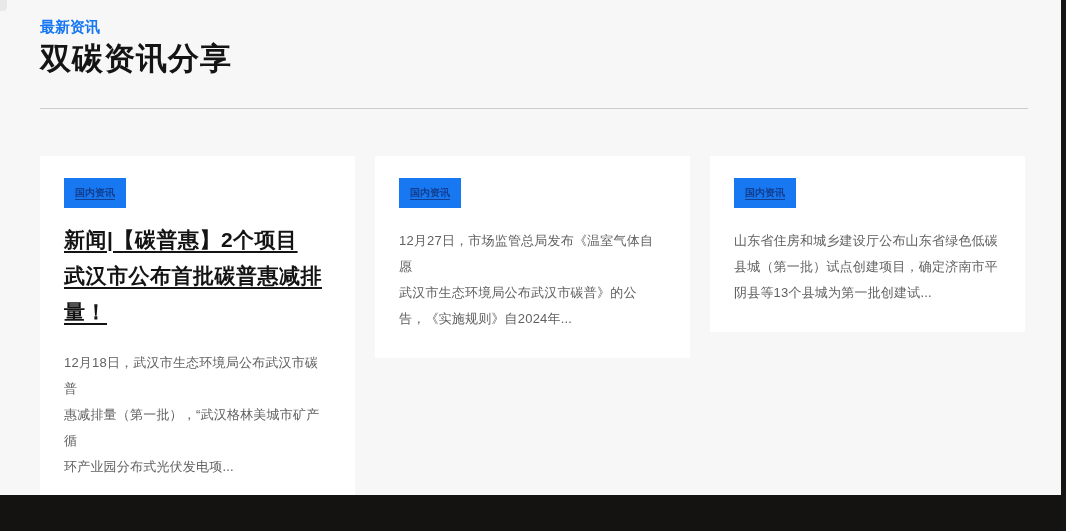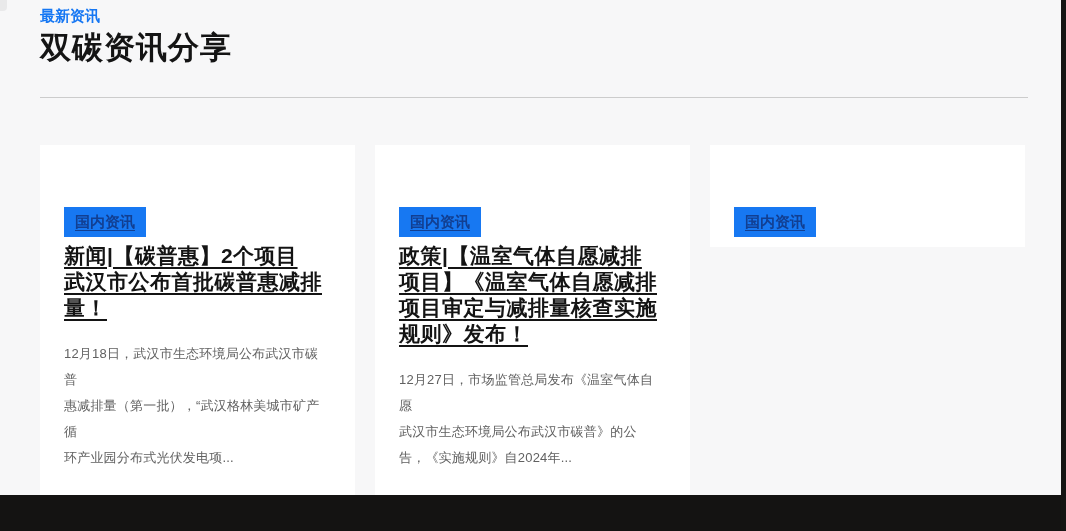--- a/index.html
+++ b/index.html
@@ -16,21 +16,21 @@
   }
   .corner-nub {
     position: absolute;
     top: 0; left: 0;
     width: 7px; height: 11px;
     background: #e9e9ea;
     border-radius: 0 0 4px 0;
   }
   .content {
     margin: 0 36px 0 40px;
-    padding-top: 7px;
+    padding-top: 18px;
   }
   .eyebrow {
     color: var(--accent_blue, #1677f3);
     font-size: 15px;
     font-weight: 700;
     line-height: 17px;
   }
   .page-title {
     margin: 4px 0 12px;
     color: var(--title_text, #141414);
@@ -54,36 +54,35 @@
   .card {
     width: 315px;
     box-sizing: border-box;
     background: var(--card_bg, #ffffff);
     padding: 22px 24px 10px;
   }
   .badge {
     display: inline-block;
     background: var(--badge_bg, #1778f2);
     color: var(--badge_text, #123f91);
-    font-size: 15px;
+    font-size: 10px;
     font-weight: 700;
     line-height: 18px;
     padding: 6px 11px;
     text-decoration: underline;
     text-underline-offset: 3px;
     cursor: pointer;
-    margin-top: 40px;
   }
   .card-title {
     display: block;
-    margin-top: 6px;
+    margin-top: 14px;
     color: var(--title_text, #121212);
     font-size: 21px;
     font-weight: 700;
-    line-height: 26px;
+    line-height: 36px;
     letter-spacing: 0.5px;
     text-decoration: underline;
     text-decoration-thickness: 2px;
     text-underline-offset: 4px;
     white-space: pre-line;
     cursor: pointer;
   }
   .excerpt {
     margin: 20px 0 16px;
     color: var(--body_text, #616161);
@@ -125,30 +124,29 @@
       <a class="card-title">新闻|【碳普惠】2个项目
 武汉市公布首批碳普惠减排
 量！</a>
       <p class="excerpt">12月18日，武汉市生态环境局公布武汉市碳普
 惠减排量（第一批），“武汉格林美城市矿产循
 环产业园分布式光伏发电项...</p>
     </article>
 
     <article class="card">
       <a class="badge">国内资讯</a>
-      <a class="card-title">政策|【温室气体自愿减排
-项目】《温室气体自愿减排
-项目审定与减排量核查实施
-规则》发布！</a>
       <p class="excerpt">12月27日，市场监管总局发布《温室气体自愿
 武汉市生态环境局公布武汉市碳普》的公
 告，《实施规则》自2024年...</p>
     </article>
 
     <article class="card">
       <a class="badge">国内资讯</a>
+      <p class="excerpt">山东省住房和城乡建设厅公布山东省绿色低碳
+县城（第一批）试点创建项目，确定济南市平
+阴县等13个县城为第一批创建试...</p>
     </article>
 
   </div>
 </main>
 
 <footer class="footer-bar"></footer>
 <div class="right-edge"></div>
 
 </body></html>

